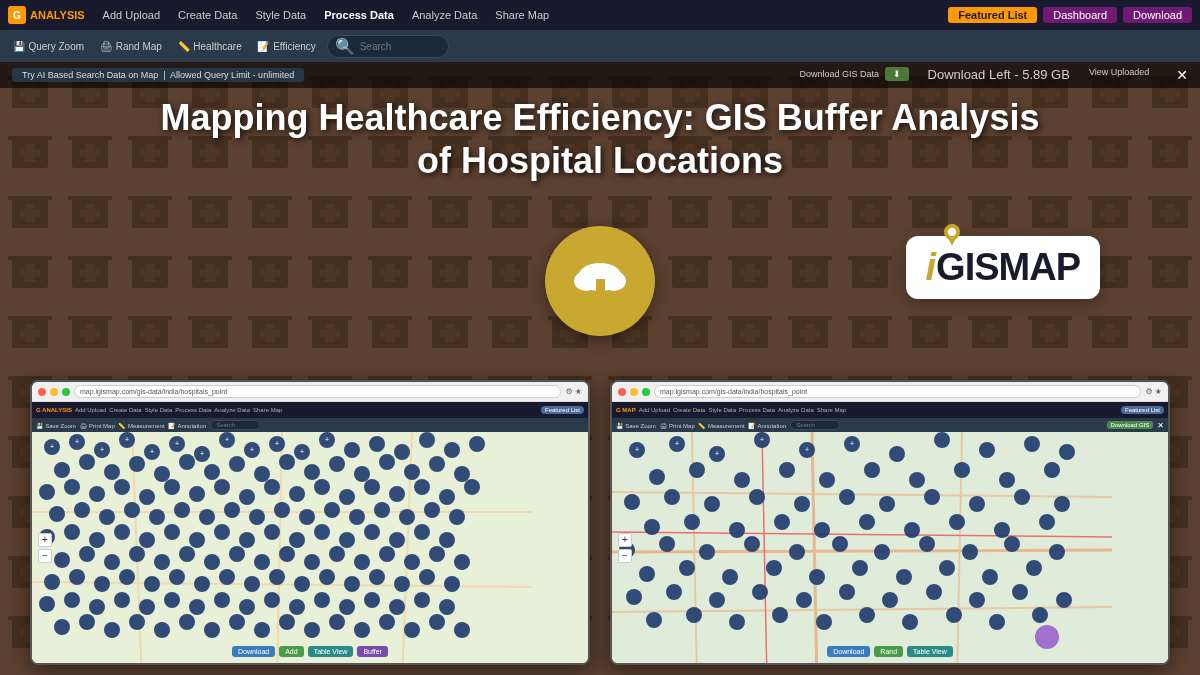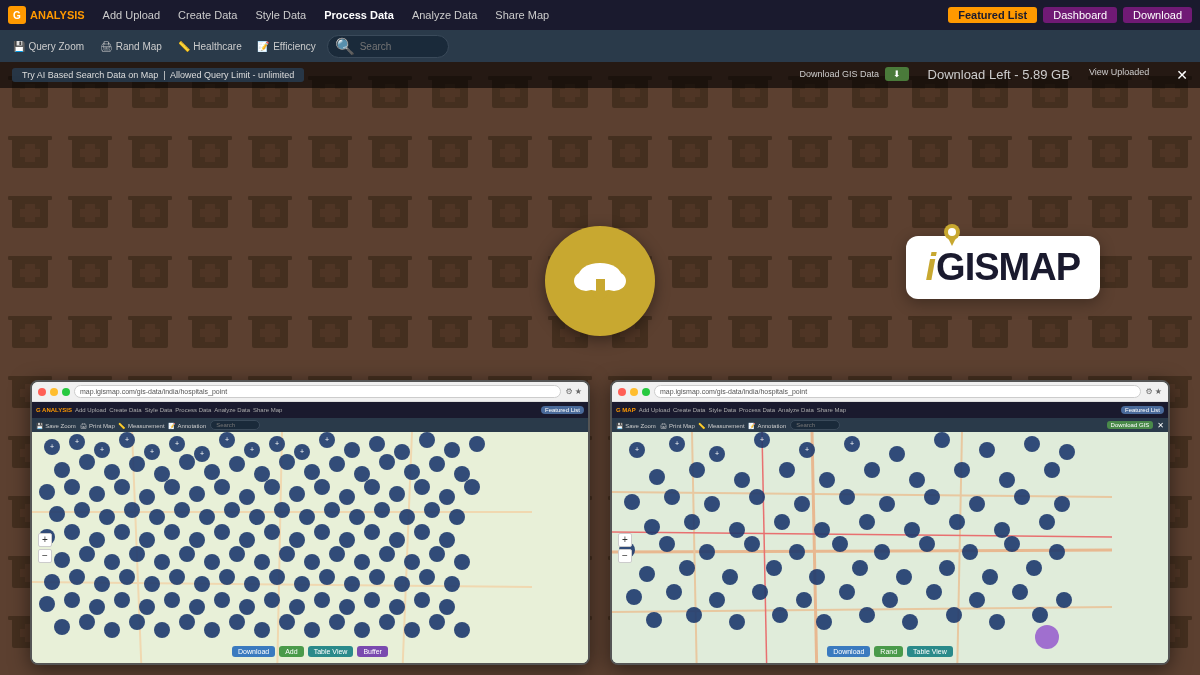--- a/index.html
+++ b/index.html
@@ -492,20 +492,26 @@
       <button class="dl-btn">⬇</button>
     </div>
     <span style="color:#ccc;font-size:13px;">Download Left - 5.89 GB</span>
     <span style="color:#ccc;font-size:9px;">View Uploaded</span>
     <span class="banner-close">✕</span>
   </div>
 </div>
 
 <div class="main-content">
 
+  <div class="title-overlay">
+    <div class="main-title">
+      <span>Mapping Healthcare Efficiency: GIS Buffer Analysis</span><br>
+      <span>of Hospital Locations</span>
+    </div>
+  </div>
 
   <div class="download-icon-container">
     <div class="download-circle">
       <svg width="65" height="65" viewBox="0 0 65 65">
 
         <ellipse cx="32" cy="28" rx="22" ry="14" fill="white"></ellipse>
         <ellipse cx="18" cy="32" rx="12" ry="10" fill="white"></ellipse>
         <ellipse cx="46" cy="32" rx="12" ry="10" fill="white"></ellipse>
 
         <rect x="28" y="30" width="9" height="16" fill="#c8a830"></rect>

